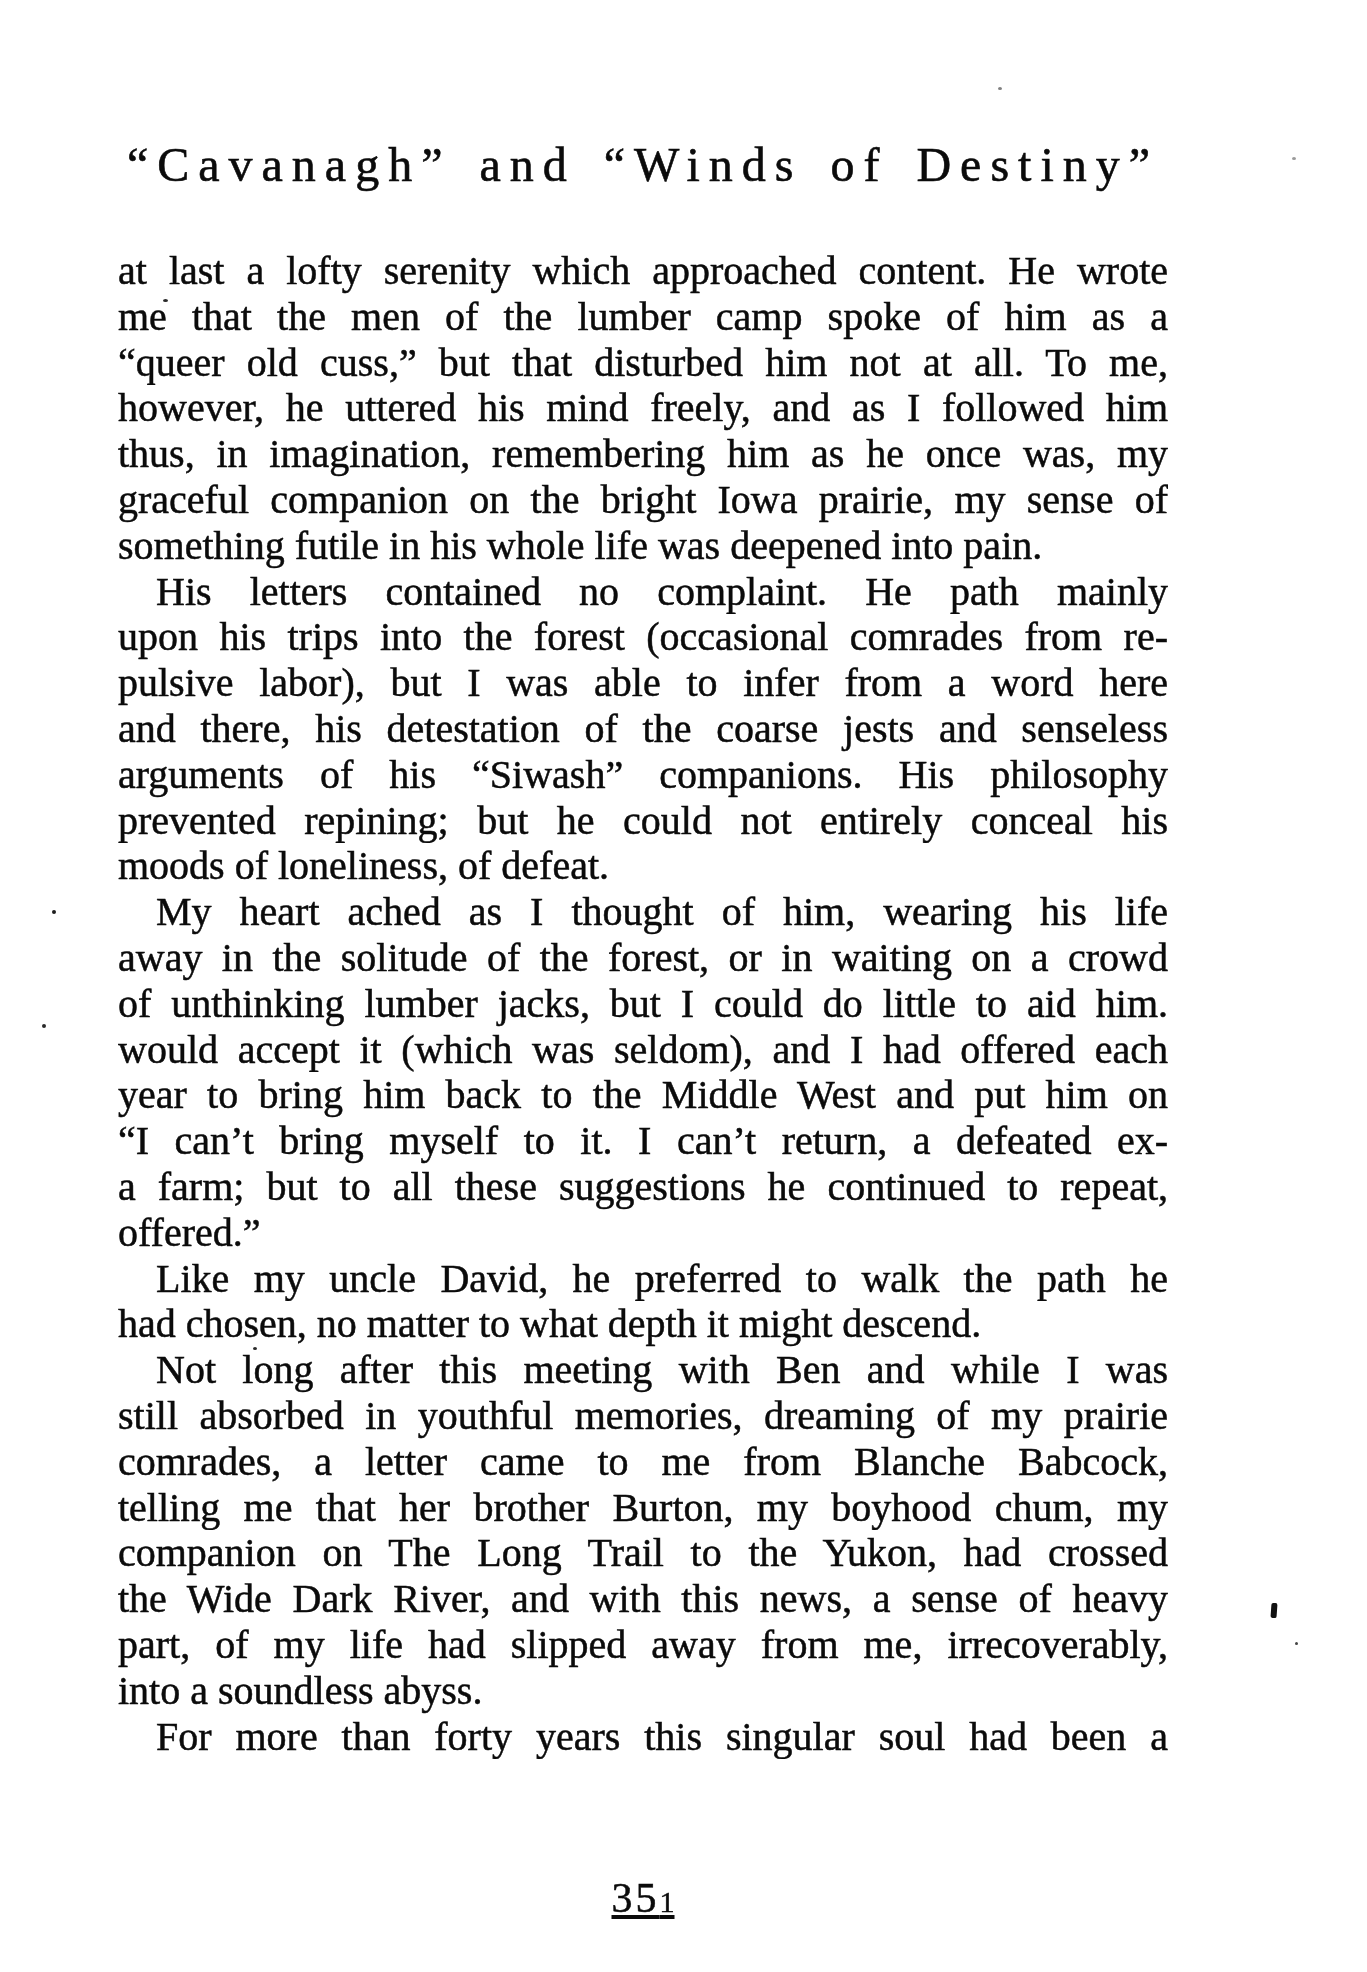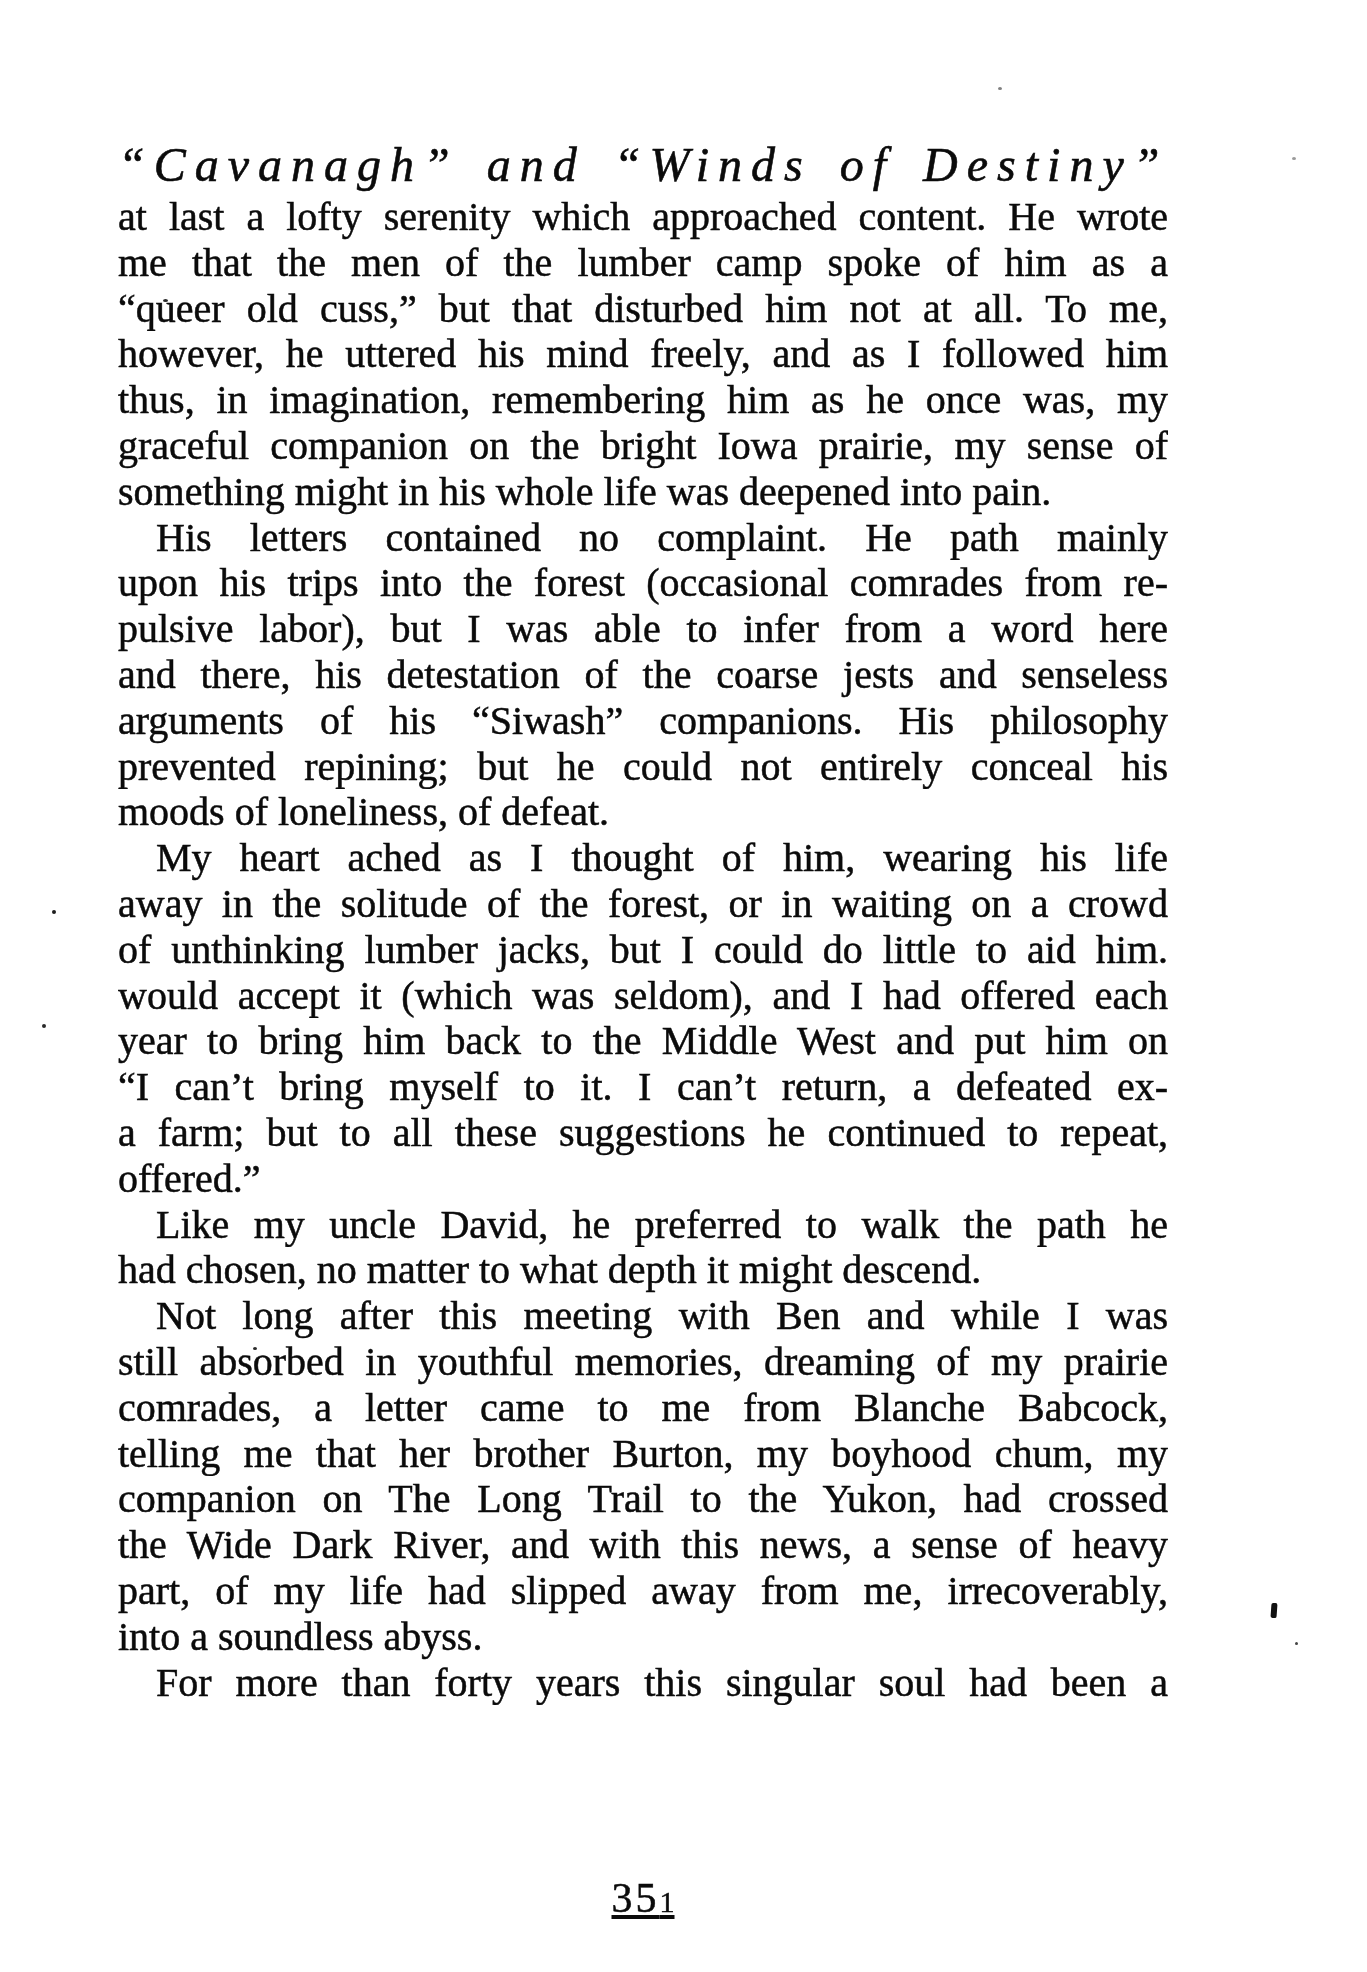--- a/index.html
+++ b/index.html
@@ -25,24 +25,24 @@
   .running-header {
     margin: 136px 0 0 0;
     padding: 0;
     font-weight: normal;
     font-size: 48px;
     line-height: 58px;
     letter-spacing: 9px;
     word-spacing: 7px;
     text-align: center;
     white-space: nowrap;
-    font-style: italic;
     -webkit-text-stroke: 0.6px #0b0b0b;
   }
   .body-text {
+    margin-top: 54px;
   }
   .para { margin: 0; padding: 0; }
   .line {
     height: 45.8px;
     line-height: 45.8px;
     font-size: 40px;
     overflow: hidden;
     text-align: left;
     -webkit-text-stroke: 0.5px #0b0b0b;
     white-space: normal;
@@ -90,21 +90,21 @@
   <div class="column">
     <h1 class="running-header">“Cavanagh” and “Winds of Destiny”</h1>
     <div class="body-text">
         <div class="para">
           <div class="line just">at last a lofty serenity which approached content. He wrote</div>
           <div class="line just">me that the men of the lumber camp spoke of him as a</div>
           <div class="line just">“queer old cuss,” but that disturbed him not at all. To me,</div>
           <div class="line just">however, he uttered his mind freely, and as I followed him</div>
           <div class="line just">thus, in imagination, remembering him as he once was, my</div>
           <div class="line just">graceful companion on the bright Iowa prairie, my sense of</div>
-          <div class="line">something might in his whole life was deepened into pain.</div>
+          <div class="line">something futile in his whole life was deepened into pain.</div>
         </div>
         <div class="para">
           <div class="line just indent">His letters contained no complaint. He path mainly</div>
           <div class="line just">upon his trips into the forest (occasional comrades from re-</div>
           <div class="line just">pulsive labor), but I was able to infer from a word here</div>
           <div class="line just">and there, his detestation of the coarse jests and senseless</div>
           <div class="line just">arguments of his “Siwash” companions. His philosophy</div>
           <div class="line just">prevented repining; but he could not entirely conceal his</div>
           <div class="line">moods of loneliness, of defeat.</div>
         </div>

